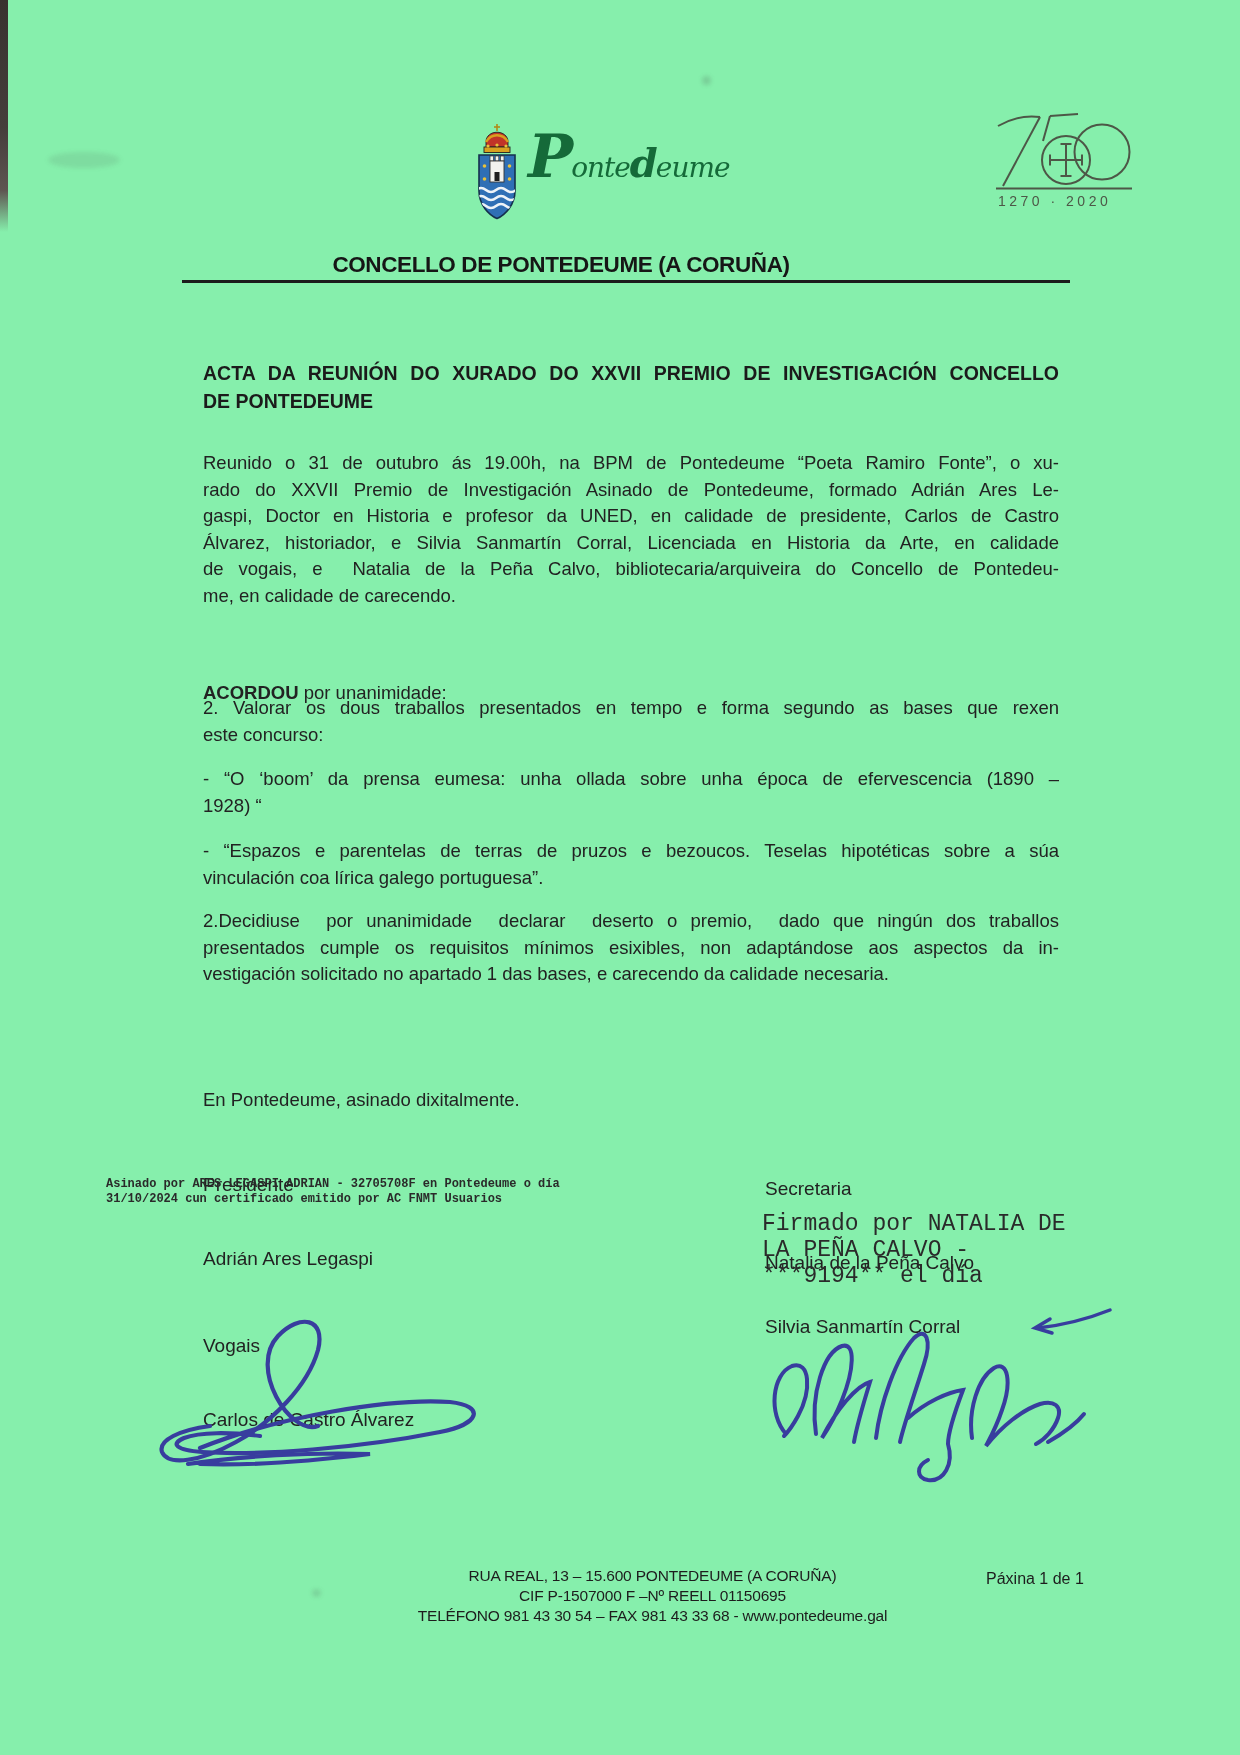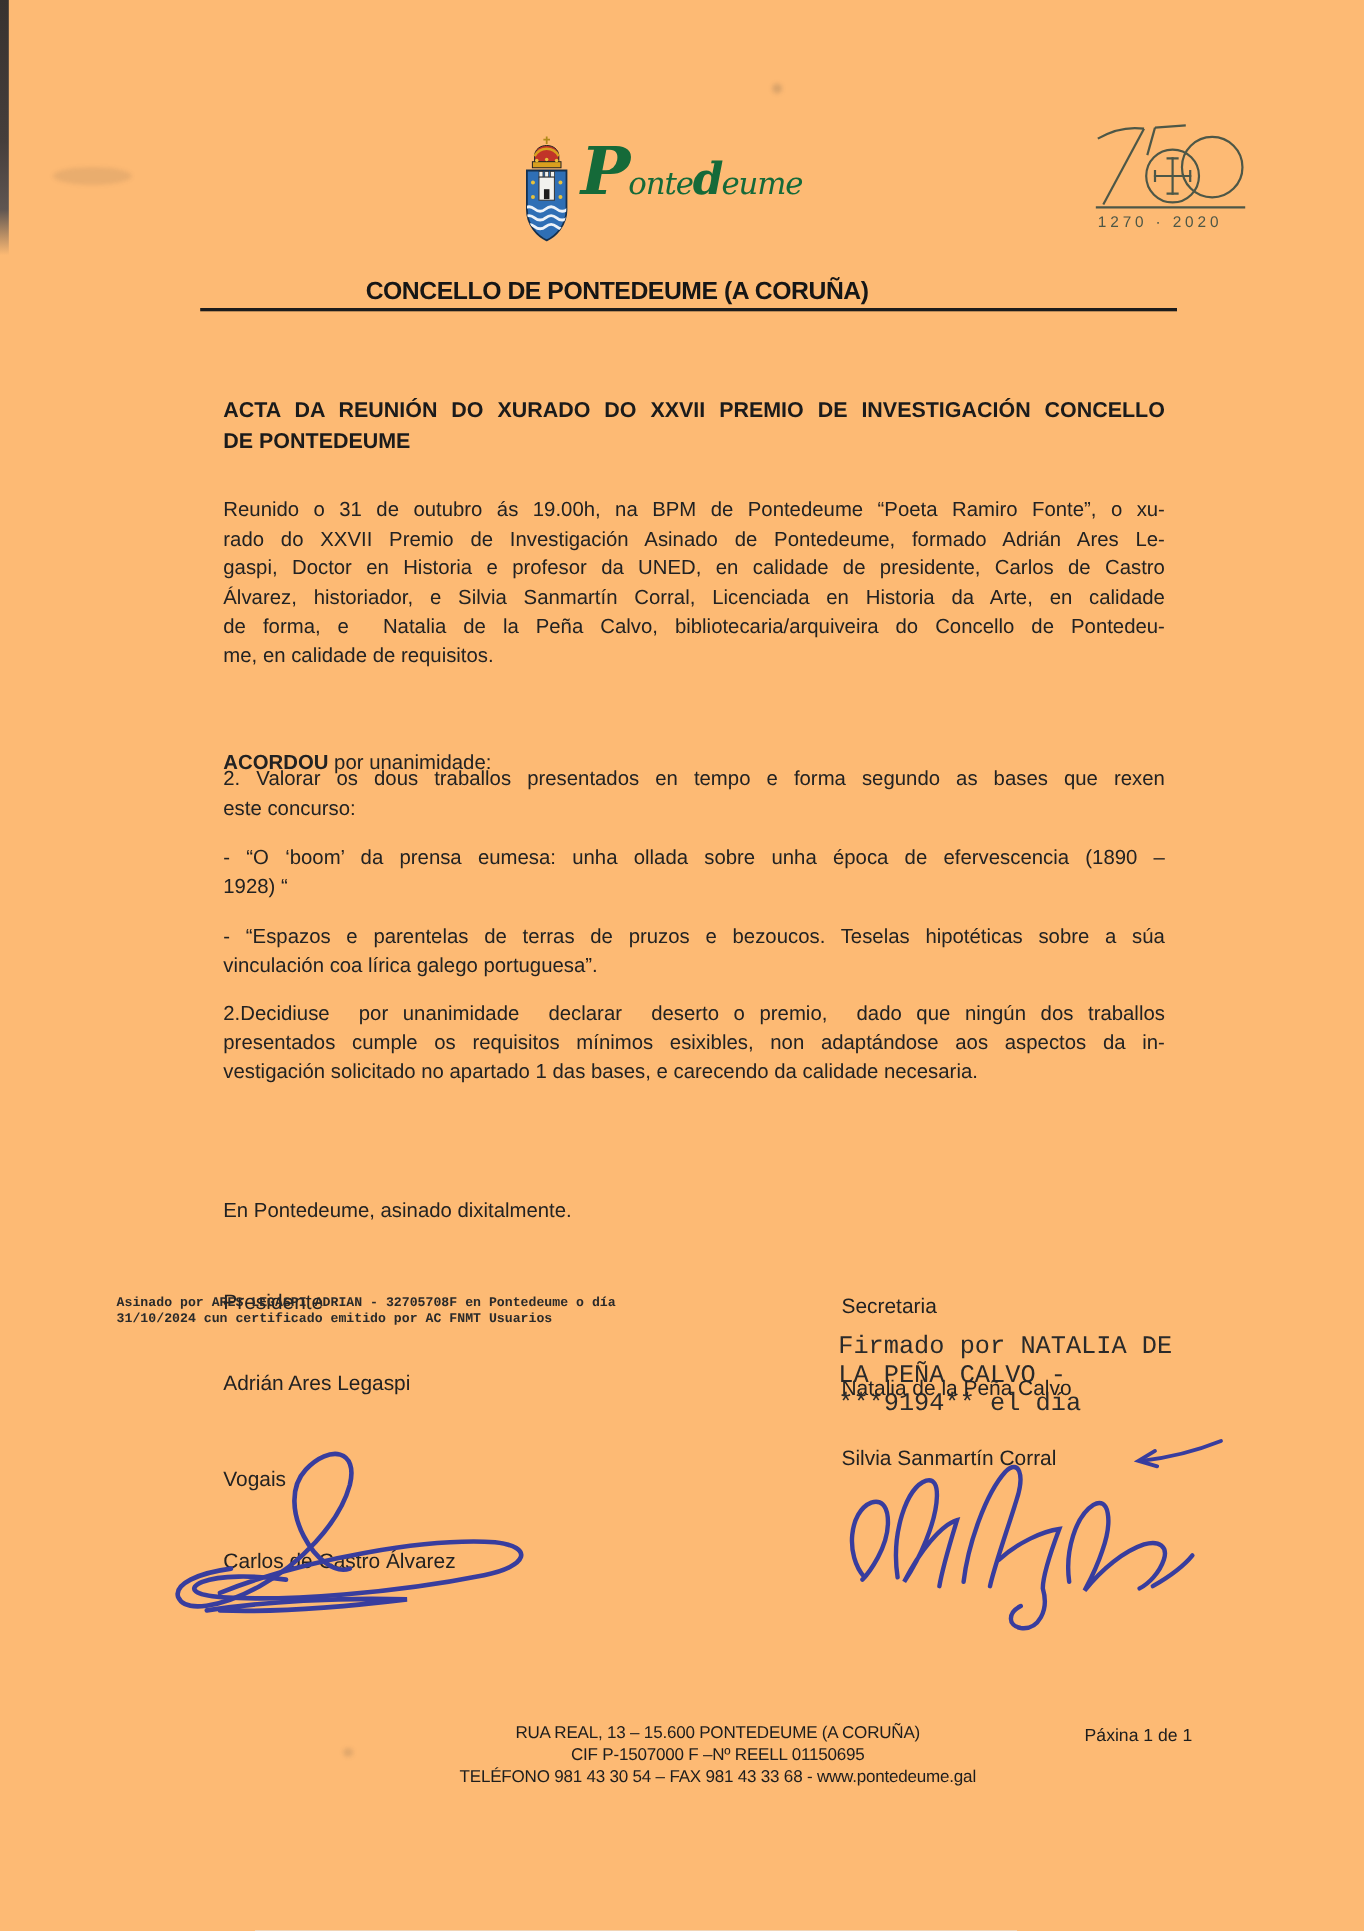--- a/index.html
+++ b/index.html
@@ -1,16 +1,16 @@
 <!DOCTYPE html>
 <html><head>
 <meta charset="utf-8">
 <style>
   html,body{margin:0;padding:0;background:#e8e8e8;}
-  .page{position:relative;width:1240px;height:1755px;background:#fdba74;
+  .page{position:relative;width:1240px;height:1755px;background:#86efac;
         font-family:"Liberation Sans", sans-serif;color:#222;overflow:hidden;margin:0 auto;}
   .abs{position:absolute;}
   
   .edge-strip{left:0;top:0;width:8px;height:232px;
      background:linear-gradient(180deg,#38322f 0%,#453e3b 55%,#5e5551 82%,rgba(94,85,81,0) 100%);}
   .smudge{border-radius:50%;filter:blur(2px);}
   
   .script-logo{font-family:"DejaVu Serif", serif;font-style:italic;color:#156a39;white-space:nowrap;line-height:1;}
   .script-logo .cap{font-size:60px;font-weight:700;letter-spacing:-2px;}
   .script-logo .low{font-size:28px;letter-spacing:-1px;}
@@ -105,22 +105,22 @@
   <div class="abs jlines heading" style="left:203px;top:360px;">
       <div>ACTA DA REUNIÓN DO XURADO DO XXVII PREMIO DE INVESTIGACIÓN CONCELLO</div>
       <div>DE PONTEDEUME</div>
     </div>
 
   <div class="abs jlines" style="left:203px;top:450px;">
       <div>Reunido o 31 de outubro ás 19.00h, na BPM de Pontedeume “Poeta Ramiro Fonte”, o xu-</div>
       <div>rado do XXVII Premio de Investigación Asinado de Pontedeume, formado Adrián Ares Le-</div>
       <div>gaspi, Doctor en Historia e profesor da UNED, en calidade de presidente, Carlos de Castro</div>
       <div>Álvarez, historiador, e Silvia Sanmartín Corral, Licenciada en Historia da Arte, en calidade</div>
-      <div>de forma, e  Natalia de la Peña Calvo, bibliotecaria/arquiveira do Concello de Pontedeu-</div>
-      <div>me, en calidade de requisitos.</div>
+      <div>de vogais, e  Natalia de la Peña Calvo, bibliotecaria/arquiveira do Concello de Pontedeu-</div>
+      <div>me, en calidade de carecendo.</div>
     </div>
 
   <div class="abs single" style="left:203px;top:646px;"><span class="bold">ACORDOU</span><span> por unanimidade:</span></div>
 
   <div class="abs jlines" style="left:203px;top:695px;">
       <div>2. Valorar os dous traballos presentados en tempo e forma segundo as bases que rexen</div>
       <div>este concurso:</div>
     </div>
 
   <div class="abs jlines" style="left:203px;top:766px;">

